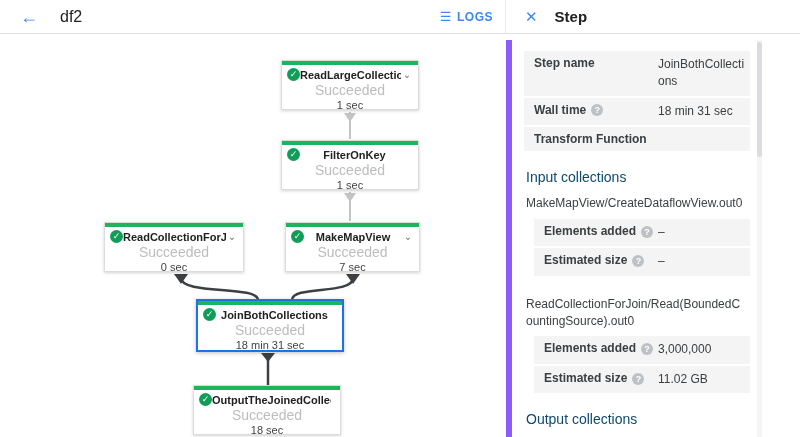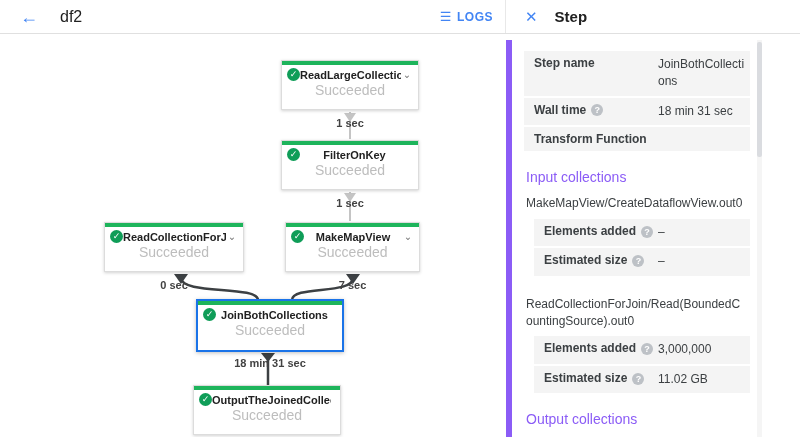--- a/index.html
+++ b/index.html
@@ -24,32 +24,32 @@
   .edges { position:absolute; top:0; left:0; width:506px; height:402px; }
   .node { position:absolute; background:#fff; border:1px solid #dcdcdc; box-shadow:0 1px 3px rgba(0,0,0,.18); text-align:center; cursor:pointer; }
   .node .nbar { height:4px; background:#1db45b; }
   .node.selected { border:2px solid #1a73e8; box-shadow:0 1px 4px rgba(0,0,0,.25); }
   .nhead { display:flex; align-items:center; padding:3px 5px 0 5px; }
   .check { flex:0 0 auto; width:13px; height:13px; border-radius:50%; background:#0f9d58; color:#fff; font-size:9px; line-height:13px; text-align:center; font-weight:bold; }
   .nname { flex:1; font-size:11px; font-weight:bold; color:#212121; white-space:nowrap; overflow:hidden; }
   .chev { flex:0 0 auto; width:12px; color:#757575; font-size:10px; line-height:10px; cursor:pointer; }
   .nostretch { flex:0 0 auto; width:4px; }
   .nstatus { font-size:14px; color:#bdbdbd; margin-top:1px; }
-  .ntime { font-size:11px; color:#424242; margin-top:19px;font-weight:bold; }
+  .ntime { font-size:11px; color:#424242; margin-top:1px; }
 
   
   .panel { position:absolute; top:40px; left:506px; width:256px; height:402px; background:#fff; border-left:6px solid #8b5cf6; overflow:hidden; }
   .panel-inner { position:absolute; top:0; left:0; right:5px; bottom:0; overflow:hidden; padding-top:11px; }
   .kv { display:flex; align-items:flex-start; background:#f4f4f4; margin:0 7px 2px 12px; padding:5px 4px 5px 10px; }
   .kv .k { width:124px; flex:0 0 auto; font-size:12px; font-weight:bold; color:#3c4043; display:flex; align-items:center; gap:5px; }
   .kv .v { flex:1; font-size:12px; color:#3c4043; word-break:break-all; line-height:1.45; }
   .kv.indent { margin-left:22px; }
   .kv.indent .k { width:114px;align-items:flex-end; }
   .help { display:inline-block; width:12px; height:12px; border-radius:50%; background:#bdc1c6; color:#fff; font-size:9px; line-height:12px; text-align:center; font-weight:bold; flex:0 0 auto; cursor:pointer; }
-  .section-h { font-size:14px; color:#8b5cf6; margin:18px 12px 8px 14px; }
+  .section-h { font-size:14px; color:#0c4a6e; margin:18px 12px 8px 14px; }
   .group-name { font-size:12px; color:#3c4043; margin:10px 12px 7px 14px; word-break:break-all; line-height:1.4; }
   .gap8 { height:8px; }
 
   
   .scrollbar { position:absolute; top:0; right:0; width:5px; height:402px; background:#f5f5f5; }
   .scroll-thumb { position:absolute; top:2px; right:0; width:5px; height:115px; background:#dadce0; border-radius:2px; cursor:pointer; }
 </style>
 </head>
 <body>
 

